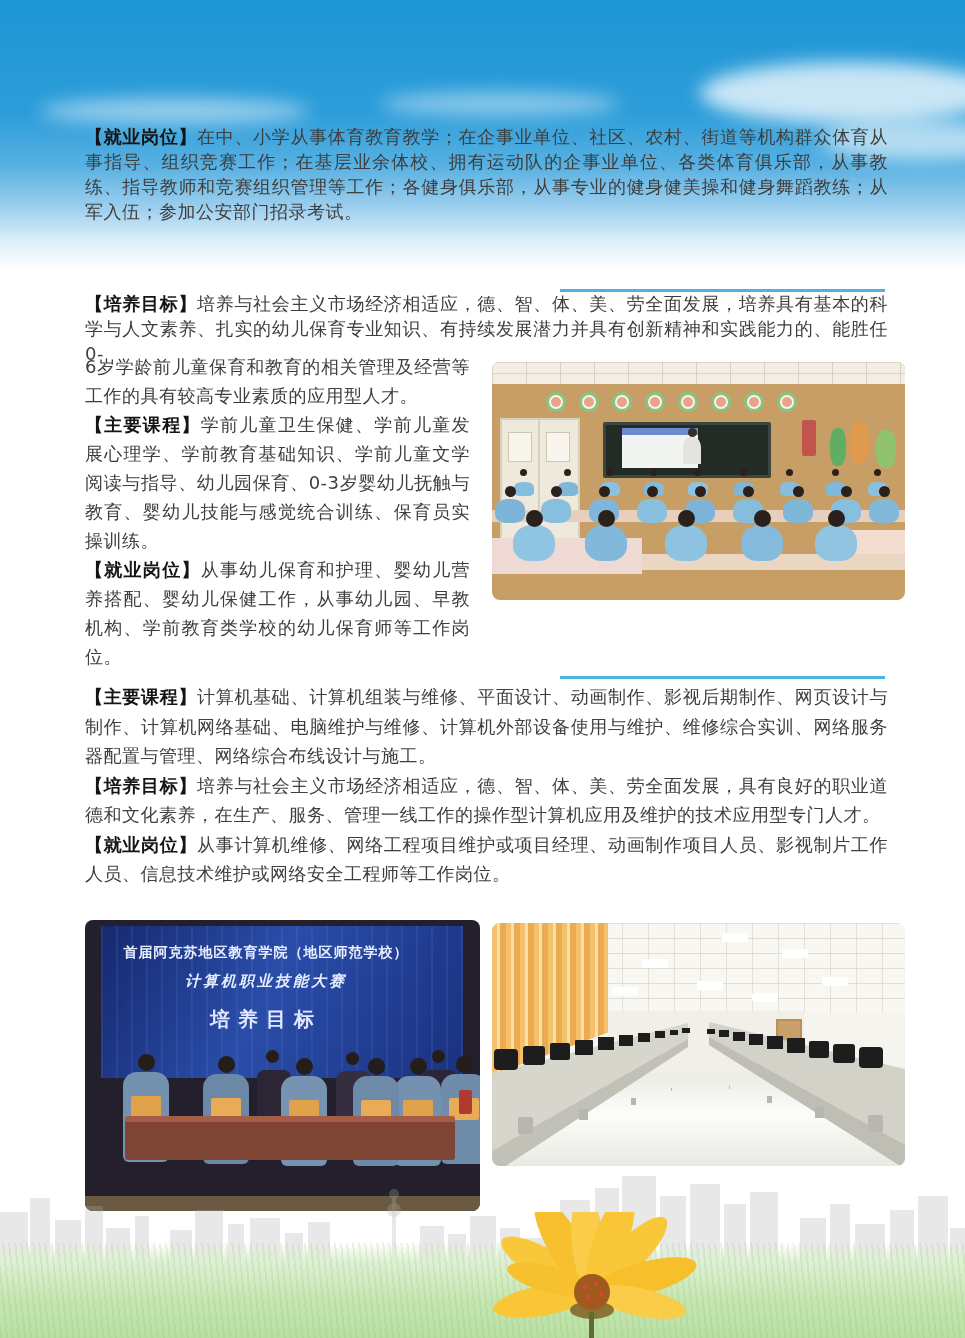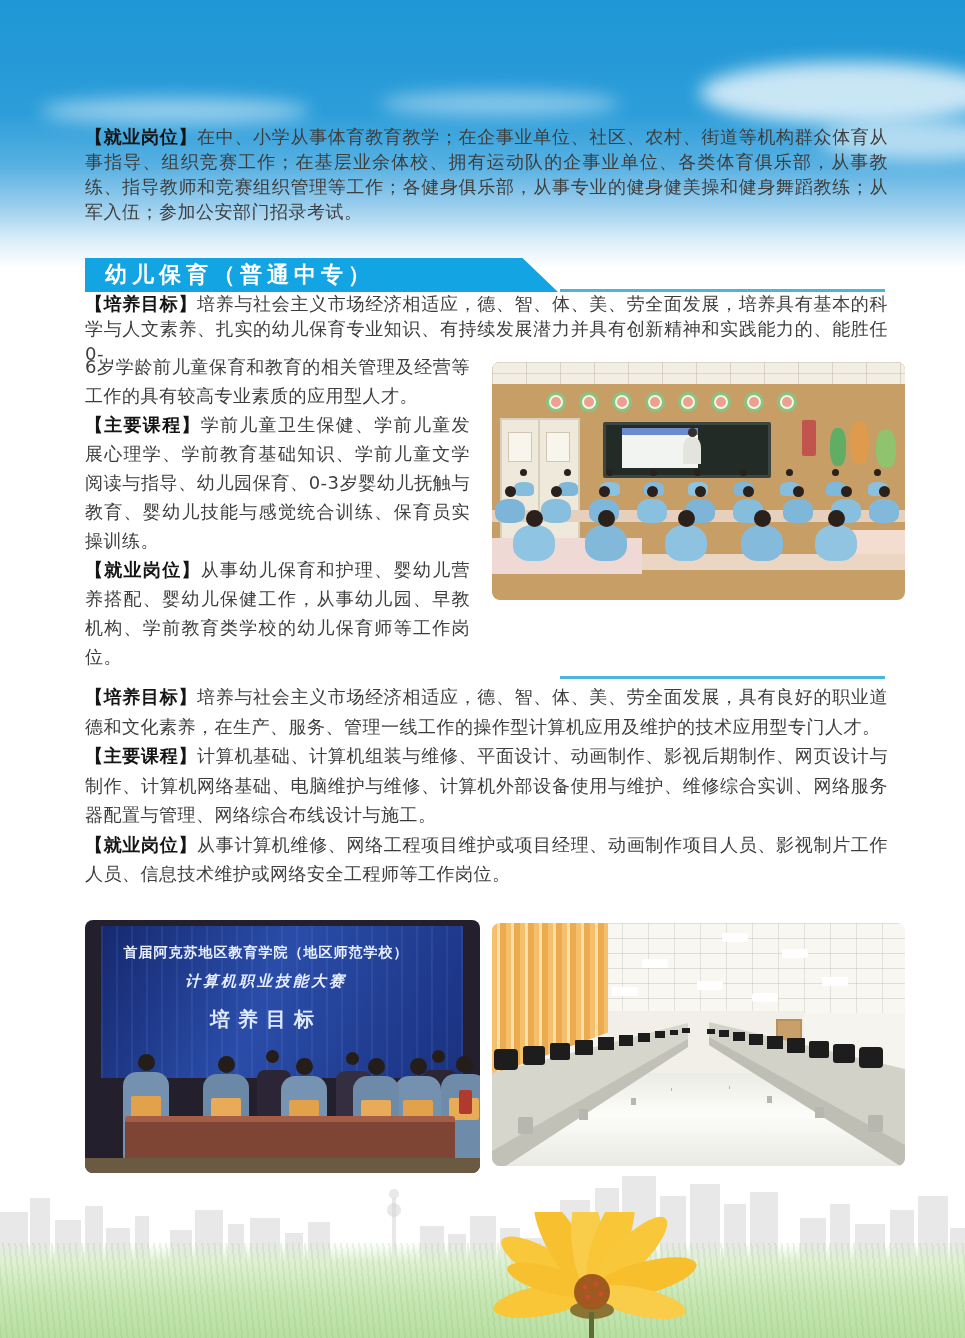--- a/index.html
+++ b/index.html
@@ -73,21 +73,21 @@
   .cls-heads{left:0;top:0;width:13px;height:13px;border-radius:50%;background:transparent;
     box-shadow:25px 104px 0 -3px #2a211d,69px 104px 0 -3px #2a211d,111px 104px 0 -3px #2a211d,
       155px 104px 0 -3px #2a211d,199px 104px 0 -3px #2a211d,245px 104px 0 -3px #2a211d,
       291px 104px 0 -3px #2a211d,337px 104px 0 -3px #2a211d,379px 104px 0 -3px #2a211d,
       12px 123px 0 -1px #2a211d,58px 123px 0 -1px #2a211d,106px 123px 0 -1px #2a211d,
       154px 123px 0 -1px #2a211d,202px 123px 0 -1px #2a211d,250px 123px 0 -1px #2a211d,
       300px 123px 0 -1px #2a211d,348px 123px 0 -1px #2a211d,386px 123px 0 -1px #2a211d,
       36px 150px 0 2px #2a211d,108px 150px 0 2px #2a211d,188px 150px 0 2px #2a211d,
       264px 150px 0 2px #2a211d,338px 150px 0 2px #2a211d;}
   
-  .ph-award{left:85px;top:920px;width:395px;height:253px;background:#241f2c;}
+  .ph-award{left:85px;top:920px;width:395px;height:291px;background:#241f2c;}
   .awd-screen{left:16px;top:6px;width:362px;height:152px;
      background:linear-gradient(115deg,#16296f,#2a4da9 45%,#1a317f);}
   .awd-screen:after{content:"";position:absolute;inset:0;
      background:repeating-linear-gradient(90deg,rgba(130,170,255,.10) 0 2px,transparent 2px 15px);}
   .awd-t{position:absolute;left:0;width:362px;text-align:center;color:#e6eeff;font-weight:bold;z-index:2;}
   .awd-t.t1{top:24px;font-size:14px;letter-spacing:1px;}
   .awd-t.t2{top:52px;font-size:15px;letter-spacing:3px;font-style:italic;}
   .awd-t.t3{top:86px;font-size:20px;letter-spacing:8px;color:#dfe9ff;}
   .awd-bodies{left:0;top:0;width:46px;height:90px;border-radius:14px 14px 6px 6px;background:transparent;
     box-shadow:38px 152px 0 0 #7491af,118px 154px 0 0 #6b88a7,196px 156px 0 0 #7693b1,
@@ -153,23 +153,20 @@
 
   <div class="sky">
     <div class="cloud c1"></div>
     <div class="cloud c2"></div>
     <div class="cloud c3"></div>
     <div class="cloud c4"></div>
   </div>
 
   <p class="par p-sports"><span class="em">【就业岗位】</span><span>在中、小学从事体育教育教学；在企事业单位、社区、农村、街道等机构群众体育从事指导、组织竞赛工作；在基层业余体校、拥有运动队的企事业单位、各类体育俱乐部，从事教练、指导教师和竞赛组织管理等工作；各健身俱乐部，从事专业的健身健美操和健身舞蹈教练；从军入伍；参加公安部门招录考试。</span></p>
 
-  <div class="banner b1">
-    <span>幼儿保育（普通中专）</span>
-  </div>
   <div class="banner-line l1"></div>
 
   <p class="par wide"><span class="em">【培养目标】</span><span>培养与社会主义市场经济相适应，德、智、体、美、劳全面发展，培养具有基本的科学与人文素养、扎实的幼儿保育专业知识、有持续发展潜力并具有创新精神和实践能力的、能胜任0-</span></p>
 
   <div class="par narrowcol">
     <p><span>6岁学龄前儿童保育和教育的相关管理及经营等工作的具有较高专业素质的应用型人才。</span></p>
     <p><span class="em">【主要课程】</span><span>学前儿童卫生保健、学前儿童发展心理学、学前教育基础知识、学前儿童文学阅读与指导、幼儿园保育、0-3岁婴幼儿抚触与教育、婴幼儿技能与感觉统合训练、保育员实操训练。</span></p>
     <p><span class="em">【就业岗位】</span><span>从事幼儿保育和护理、婴幼儿营养搭配、婴幼儿保健工作，从事幼儿园、早教机构、学前教育类学校的幼儿保育师等工作岗位。</span></p>
   </div>
 
@@ -202,22 +199,22 @@
     <div class="cls-pink2"></div>
     <div class="cls-desk2"></div>
     <div class="cls-pink1"></div>
     <div class="cls-bodies"></div>
     <div class="cls-heads"></div>
   </div>
 
   <div class="banner-line l2"></div>
 
   <div class="par sec2">
+    <p><span class="em">【主要课程】</span><span>计算机基础、计算机组装与维修、平面设计、动画制作、影视后期制作、网页设计与制作、计算机网络基础、电脑维护与维修、计算机外部设备使用与维护、维修综合实训、网络服务器配置与管理、网络综合布线设计与施工。</span></p>
     <p><span class="em">【培养目标】</span><span>培养与社会主义市场经济相适应，德、智、体、美、劳全面发展，具有良好的职业道德和文化素养，在生产、服务、管理一线工作的操作型计算机应用及维护的技术应用型专门人才。</span></p>
-    <p><span class="em">【主要课程】</span><span>计算机基础、计算机组装与维修、平面设计、动画制作、影视后期制作、网页设计与制作、计算机网络基础、电脑维护与维修、计算机外部设备使用与维护、维修综合实训、网络服务器配置与管理、网络综合布线设计与施工。</span></p>
     <p><span class="em">【就业岗位】</span><span>从事计算机维修、网络工程项目维护或项目经理、动画制作项目人员、影视制片工作人员、信息技术维护或网络安全工程师等工作岗位。</span></p>
   </div>
 
   <div class="photo ph-award">
     <div class="awd-screen"></div>
     <div class="awd-t t1">首届阿克苏地区教育学院（地区师范学校）</div>
     <div class="awd-t t2">计算机职业技能大赛</div>
     <div class="awd-t t3">培养目标</div>
     <div class="awd-bodies"></div>
     <div class="awd-heads"></div>

